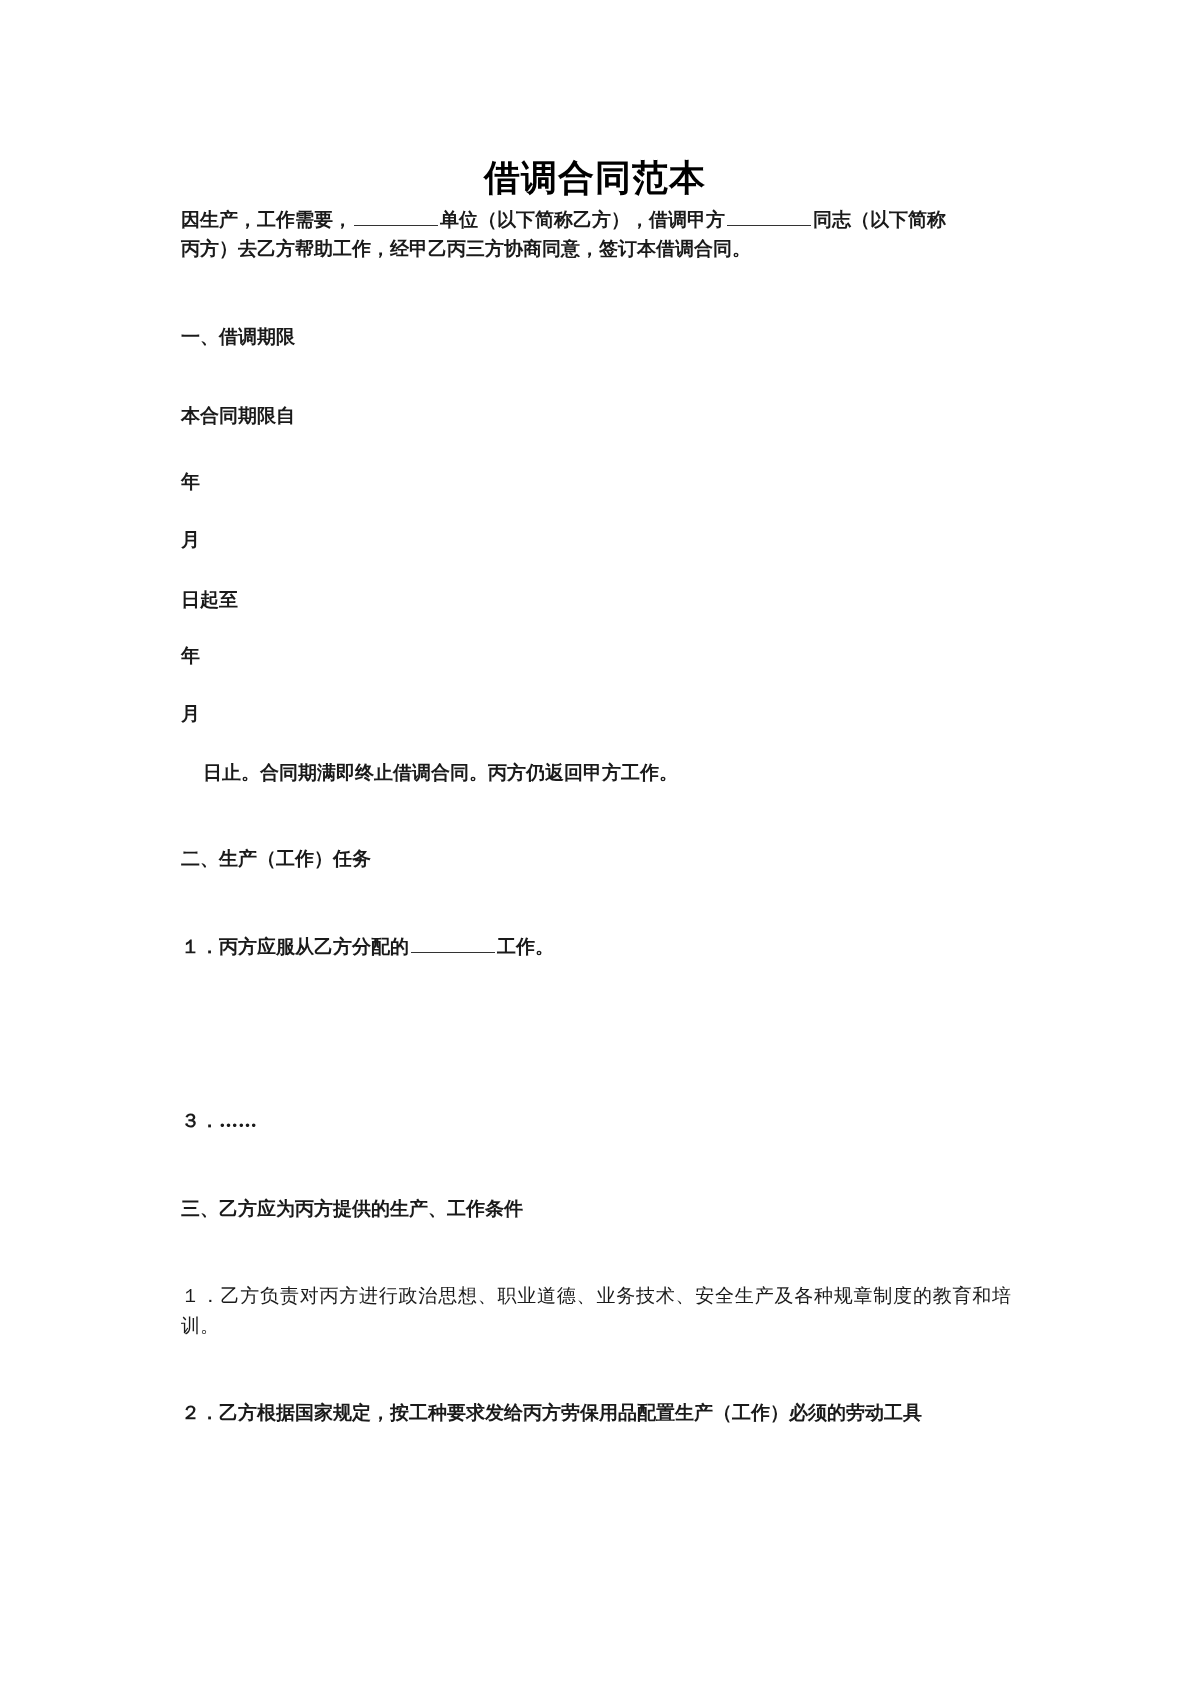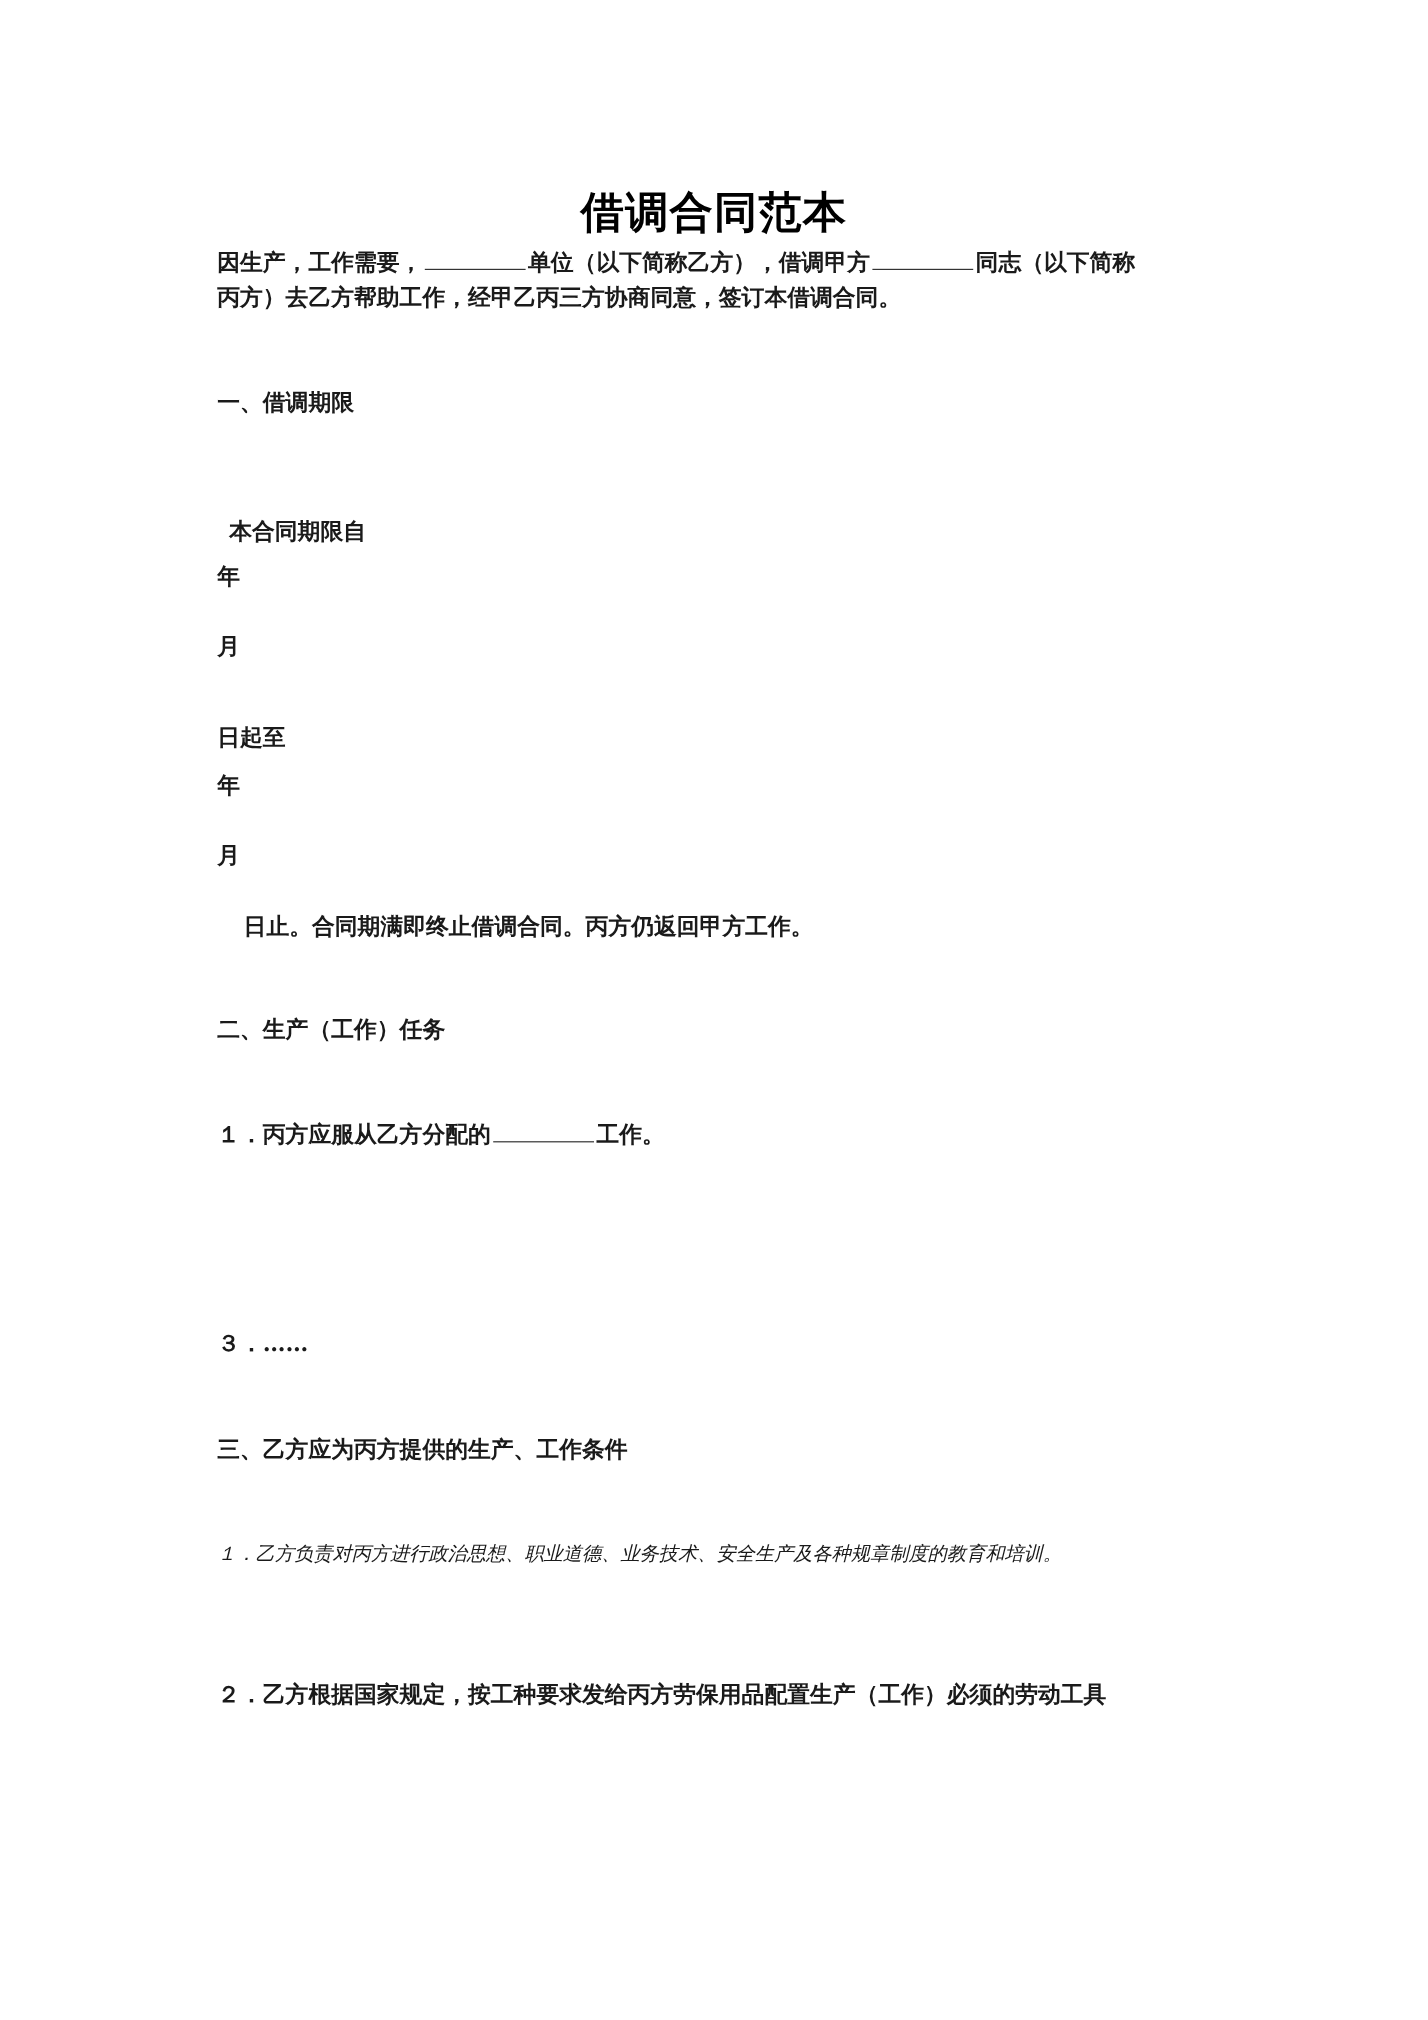--- a/index.html
+++ b/index.html
@@ -41,25 +41,24 @@
       font-size: 19px;
       line-height: 30px;
       white-space: nowrap;
       color: #1a1a1a;
       font-weight: bold;
     }
     .para {
       position: absolute;
       left: 181px;
       width: 830px;
-      font-size: 16px;
+      font-size: 19px;
       line-height: 30px;
       color: #1a1a1a;
       text-align: justify;
-      font-style: italic;
     }
     .blank {
       display: inline-block;
       border-bottom: 1.5px solid #333;
       height: 20px;
       vertical-align: baseline;
       margin: 0 2px;
     }
     .b80 { width: 84px; }
   </style>
@@ -69,24 +68,24 @@
 <div class="page">
 
   <div class="title">借调合同范本</div>
 
   <div class="line" style="top:204px;"><span>因生产，工作需要，</span><span class="blank b80"></span><span>单位（以下简称乙方），借调甲方</span><span class="blank b80"></span><span>同志（以下简称</span></div>
 
   <div class="line" style="top:233px;">丙方）去乙方帮助工作，经甲乙丙三方协商同意，签订本借调合同。</div>
 
   <div class="line" style="top:321px;">一、借调期限</div>
 
-  <div class="line" style="top:428px;margin-left:10px;">本合同期限自</div>
+  <div class="line" style="top:400px;">本合同期限自</div>
   <div class="line" style="top:466px;">年</div>
   <div class="line" style="top:524px;">月</div>
-  <div class="line" style="top:600px;">日起至</div>
+  <div class="line" style="top:584px;">日起至</div>
   <div class="line" style="top:640px;">年</div>
   <div class="line" style="top:698px;">月</div>
   <div class="line" style="top:757px;margin-left:22px;">日止。合同期满即终止借调合同。丙方仍返回甲方工作。</div>
 
   <div class="line" style="top:843px;">二、生产（工作）任务</div>
 
   <div class="line" style="top:931px;"><span>１．</span><span>丙方应服从乙方分配的</span><span class="blank b80"></span><span>工作。</span></div>
 
 
   <div class="line" style="top:1105px;"><span>３．</span><span>……</span></div>

